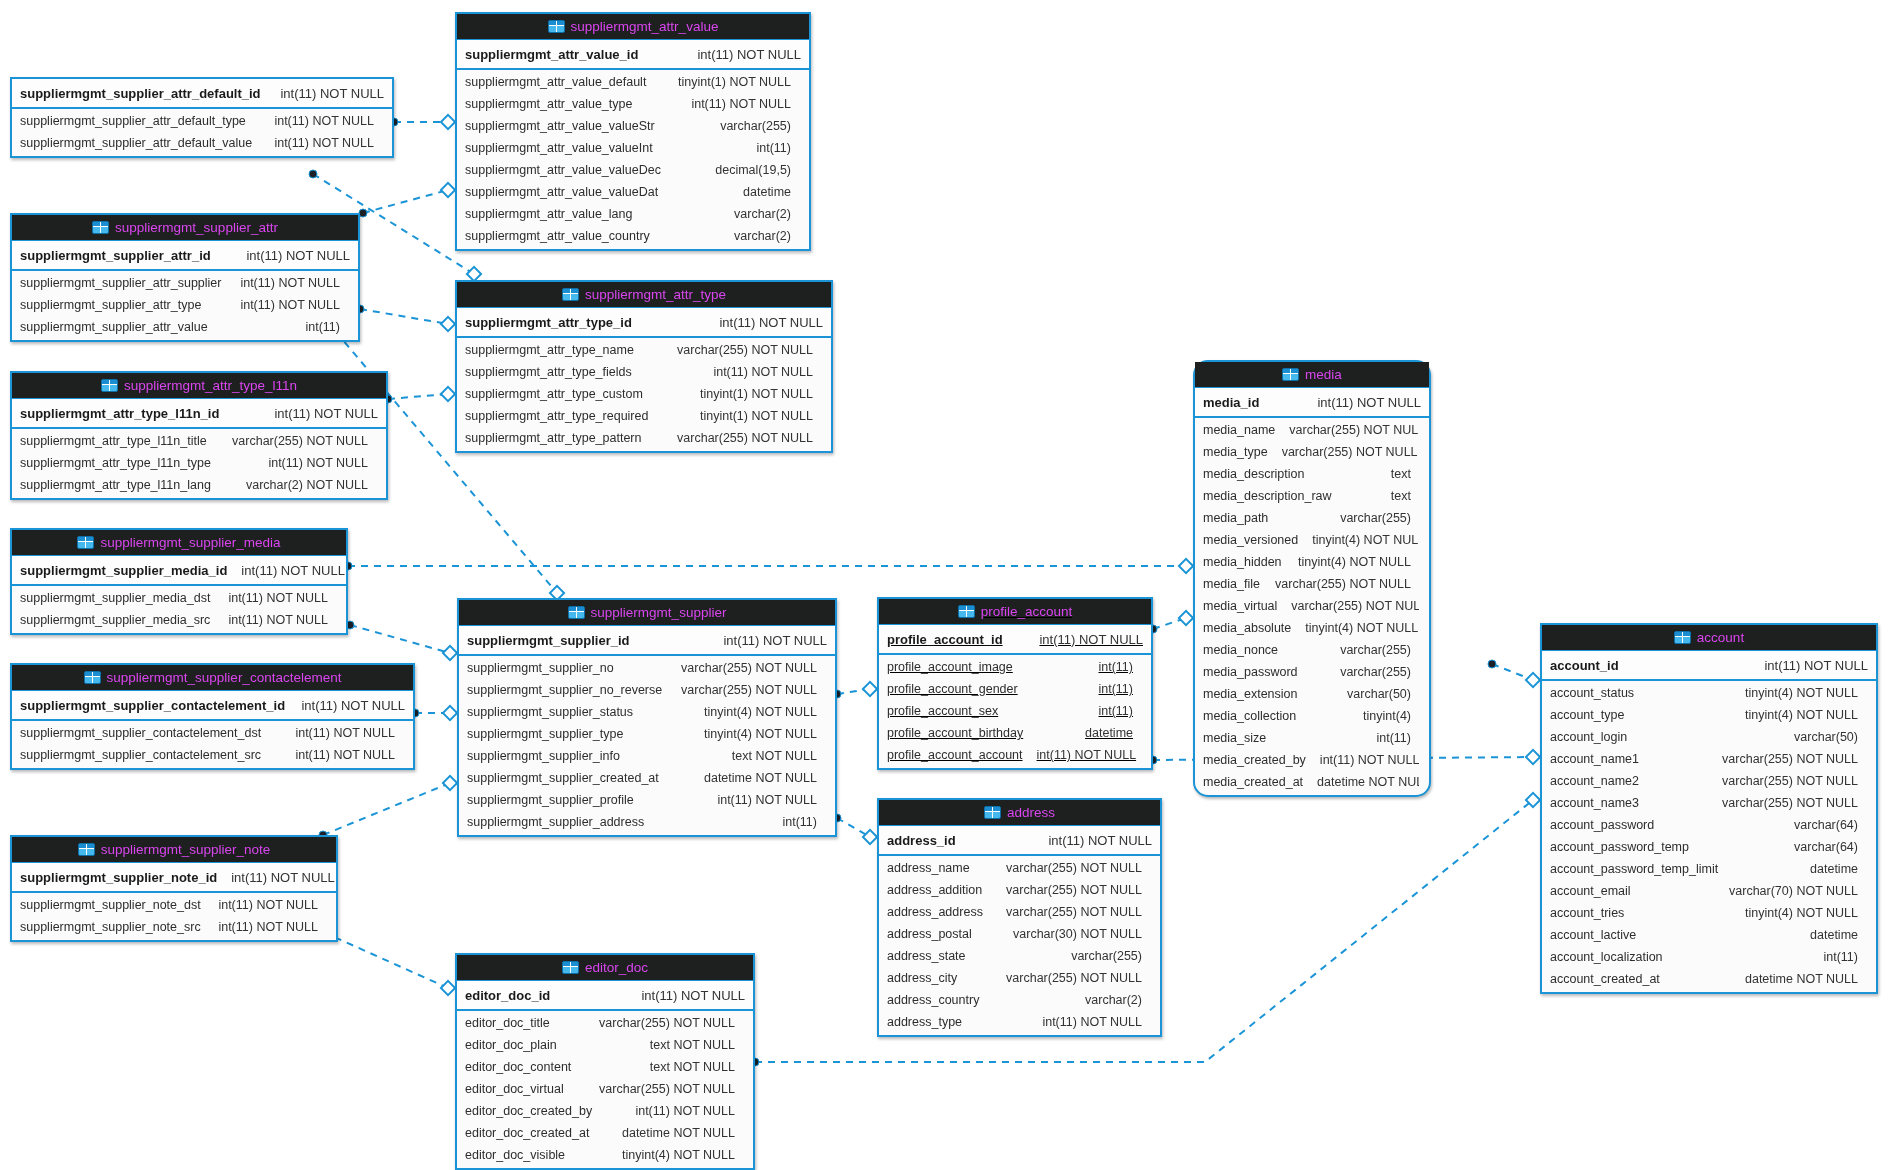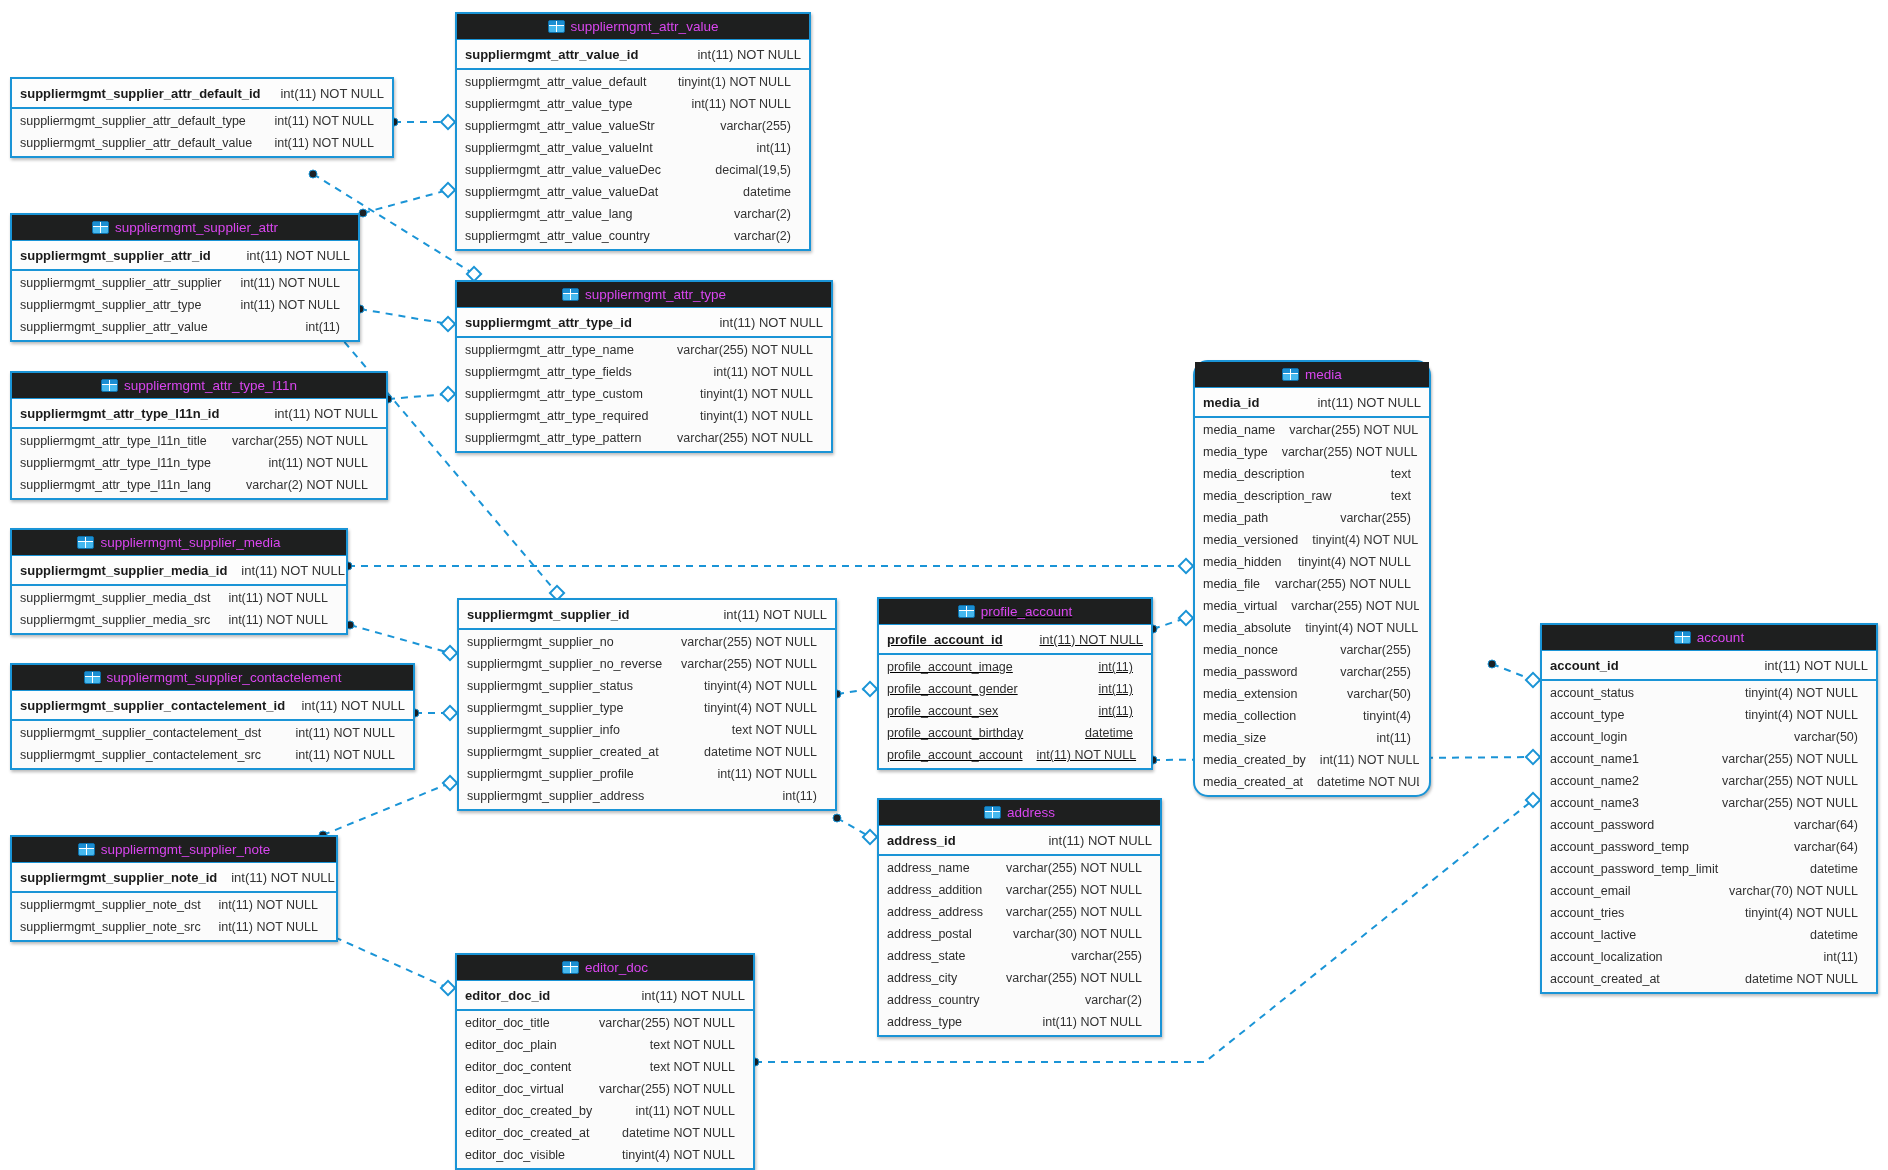--- a/index.html
+++ b/index.html
@@ -385,20 +385,31 @@
             <span class="fname">suppliermgmt_supplier_note_dst</span>
             <span class="ftype">int(11) NOT NULL</span>
           </div>
           <div class="row">
             <span class="fname">suppliermgmt_supplier_note_src</span>
             <span class="ftype">int(11) NOT NULL</span>
           </div>
         </div>
       </div>
       <div class="table" style="left: 457px; top: 598px; width: 380px;">
+        <div class="thead">
+          <span class="ticon">
+            <svg width="17" height="13" viewBox="0 0 17 13">
+              <rect x="0.5" y="0.5" width="16" height="12" rx="1.5" fill="#45b8ee" stroke="#0d6fa8"></rect>
+              <rect x="1" y="1" width="15" height="4" fill="#1b8ed2"></rect>
+              <line x1="1" y1="5.5" x2="16" y2="5.5" stroke="#ffffff" stroke-width="1"></line>
+              <line x1="8.5" y1="1" x2="8.5" y2="12" stroke="#ffffff" stroke-width="1"></line>
+            </svg>
+          </span>
+          <span class="ttitle">suppliermgmt_supplier</span>
+        </div>
         <div class="row pkrow">
           <span class="fname">suppliermgmt_supplier_id</span>
           <span class="ftype">int(11) NOT NULL</span>
         </div>
         <div class="rows">
           <div class="row">
             <span class="fname">suppliermgmt_supplier_no</span>
             <span class="ftype">varchar(255) NOT NULL</span>
           </div>
           <div class="row">

